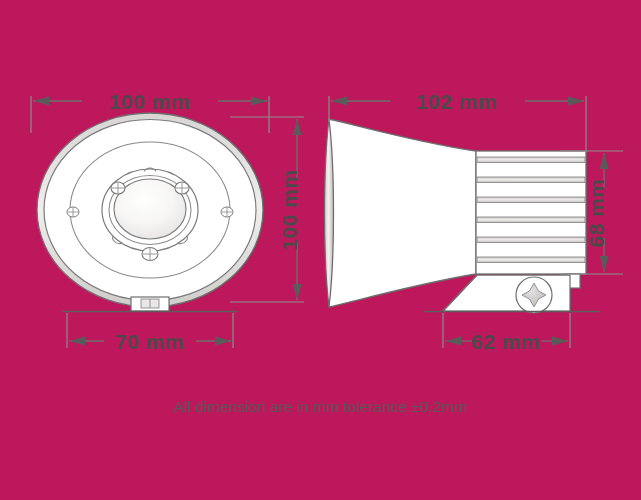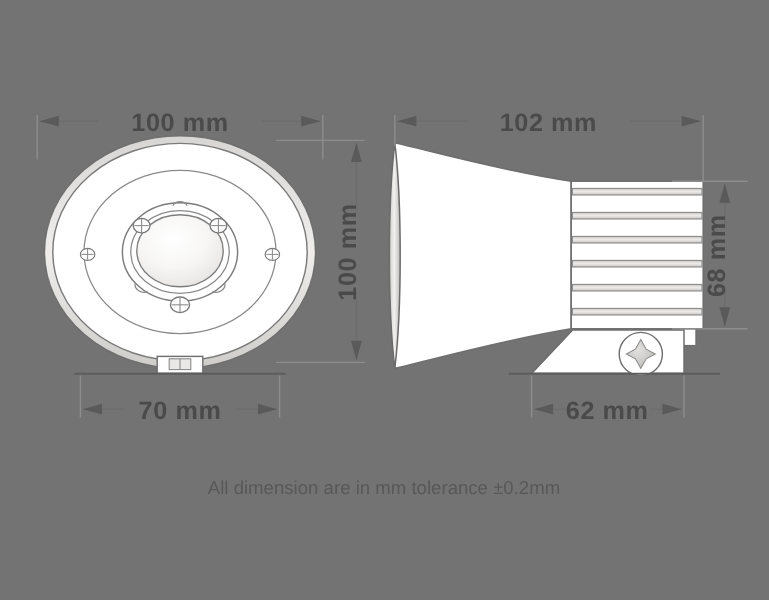--- a/index.html
+++ b/index.html
@@ -7,21 +7,21 @@
     padding: 0;
     background: #ffffff;
   }
   body {
     font-family: "Liberation Sans", sans-serif;
   }
   #drawing-root {
     position: relative;
     width: 641px;
     height: 500px;
-    background: #737373;
+    background: #be185d;
     overflow: hidden;
   }
   #drawing-svg {
     display: block;
     width: 641px;
     height: 500px;
   }
   .dim-text {
     font-family: "Liberation Sans", sans-serif;
     font-size: 21px;

